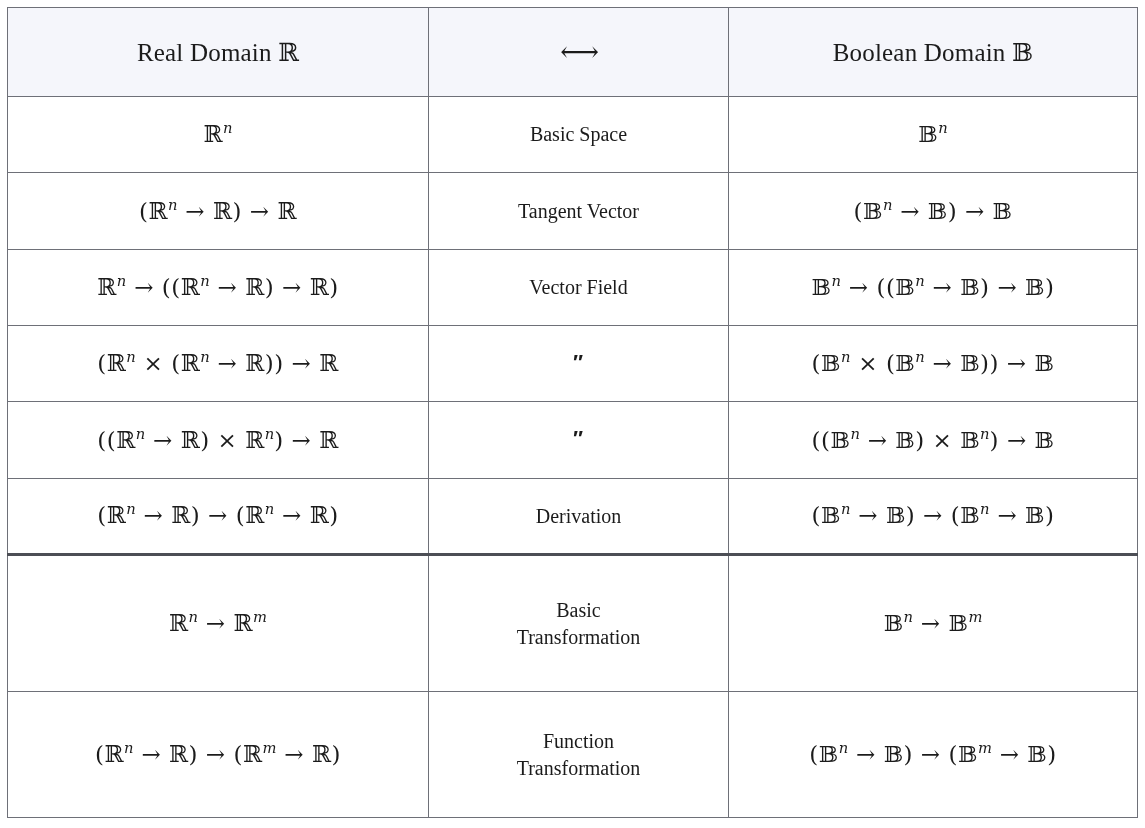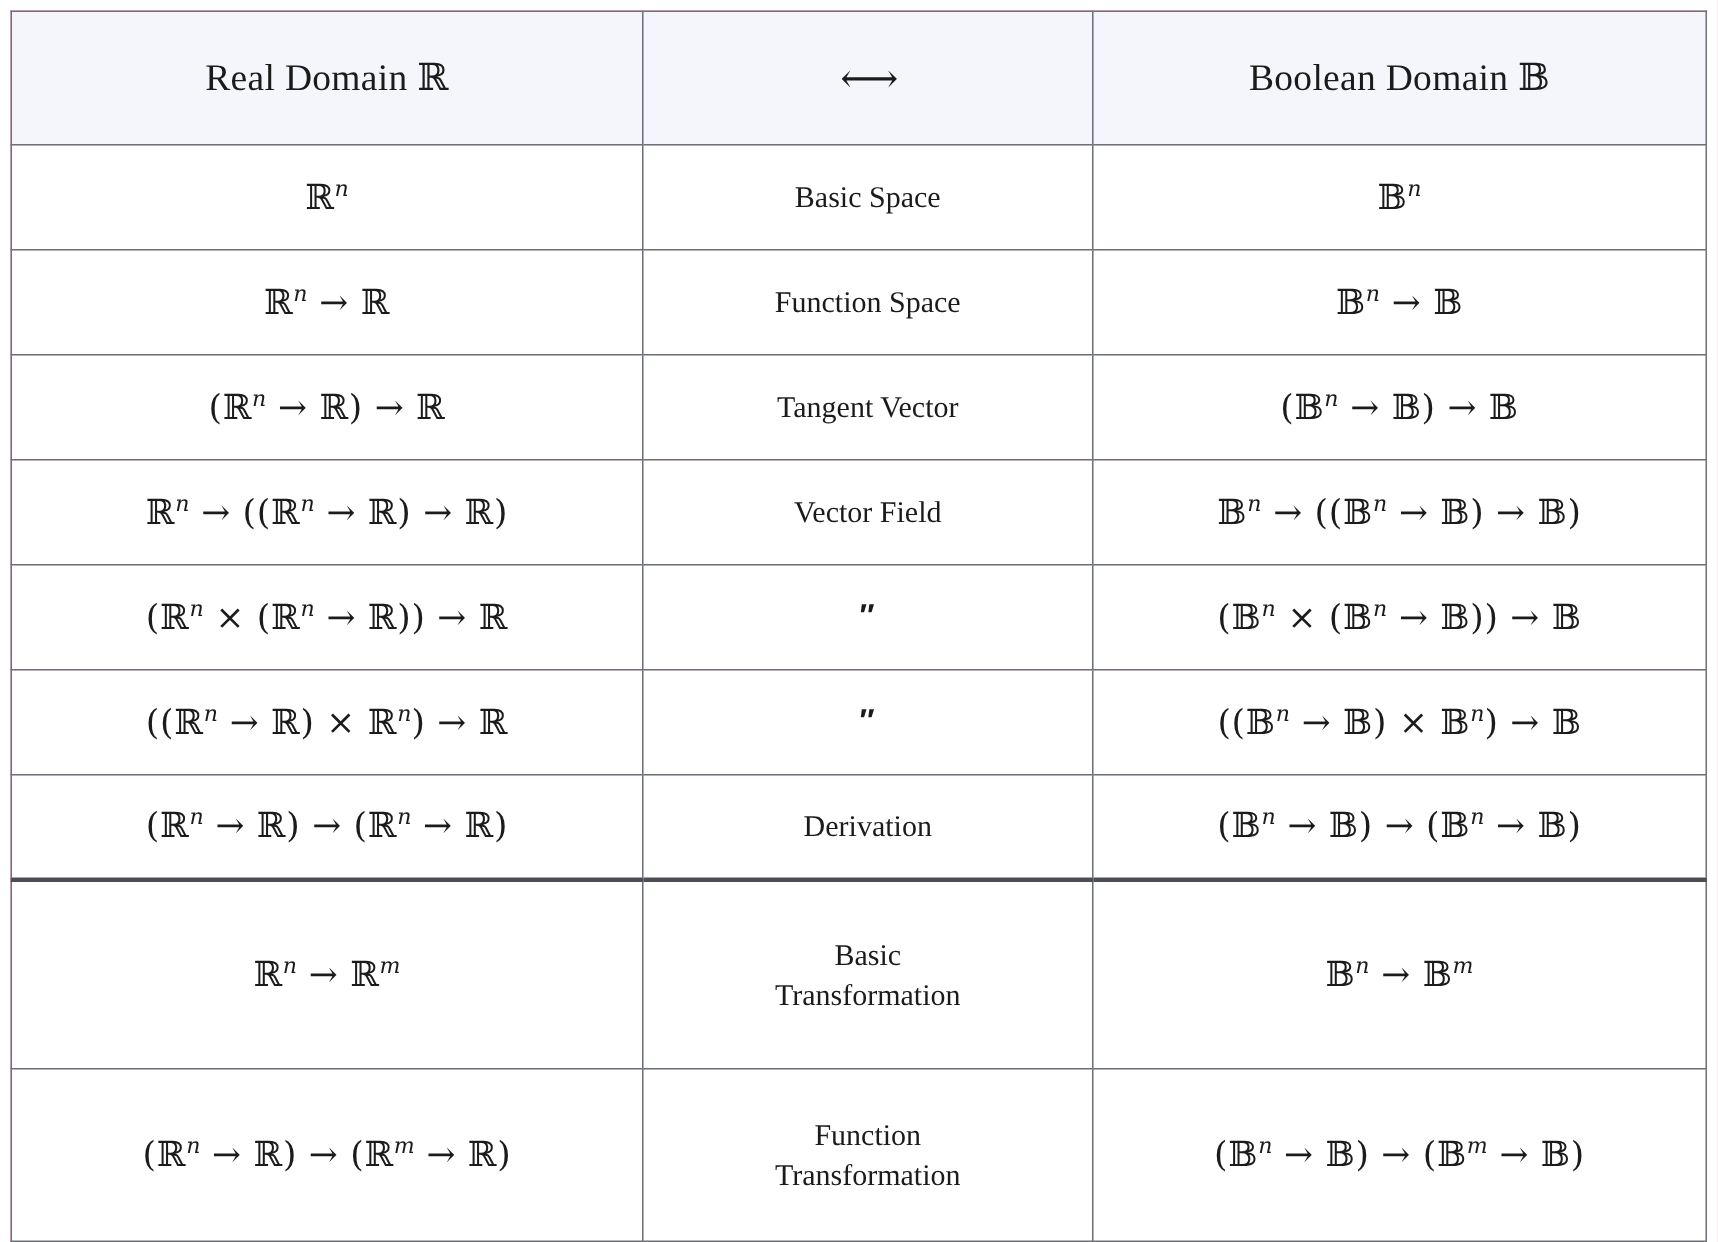--- a/index.html
+++ b/index.html
@@ -22,21 +22,21 @@
     top: 7px;
     width: 1130px;
     height: 811px;
   }
 
   table.corr {
     border-collapse: collapse;
     table-layout: fixed;
     width: 1130px;
     height: 811px;
-    background: #f9a8d4;
+    background: #22c55e;
   }
 
   table.corr col.col-real    { width: 421px; }
   table.corr col.col-middle  { width: 300px; }
   table.corr col.col-boolean { width: 409px; }
 
   table.corr th,
   table.corr td {
     border: 1.5px solid #6e7078;
     text-align: center;
@@ -125,25 +125,20 @@
         <th>Boolean Domain 𝔹</th>
       </tr>
     </thead>
     <tbody id="table-body">
         <tr>
           <td><span class="formula">ℝ<sup>n</sup></span></td>
           <td><span class="label-cell">Basic Space</span></td>
           <td><span class="formula">𝔹<sup>n</sup></span></td>
         </tr>
         <tr>
-          <td><span class="formula">ℝ<sup>n</sup> → ℝ</span></td>
-          <td><span class="label-cell">Function Space</span></td>
-          <td><span class="formula">𝔹<sup>n</sup> → 𝔹</span></td>
-        </tr>
-        <tr>
           <td><span class="formula">(ℝ<sup>n</sup> → ℝ) → ℝ</span></td>
           <td><span class="label-cell">Tangent Vector</span></td>
           <td><span class="formula">(𝔹<sup>n</sup> → 𝔹) → 𝔹</span></td>
         </tr>
         <tr>
           <td><span class="formula">ℝ<sup>n</sup> → ((ℝ<sup>n</sup> → ℝ) → ℝ)</span></td>
           <td><span class="label-cell">Vector Field</span></td>
           <td><span class="formula">𝔹<sup>n</sup> → ((𝔹<sup>n</sup> → 𝔹) → 𝔹)</span></td>
         </tr>
         <tr>

